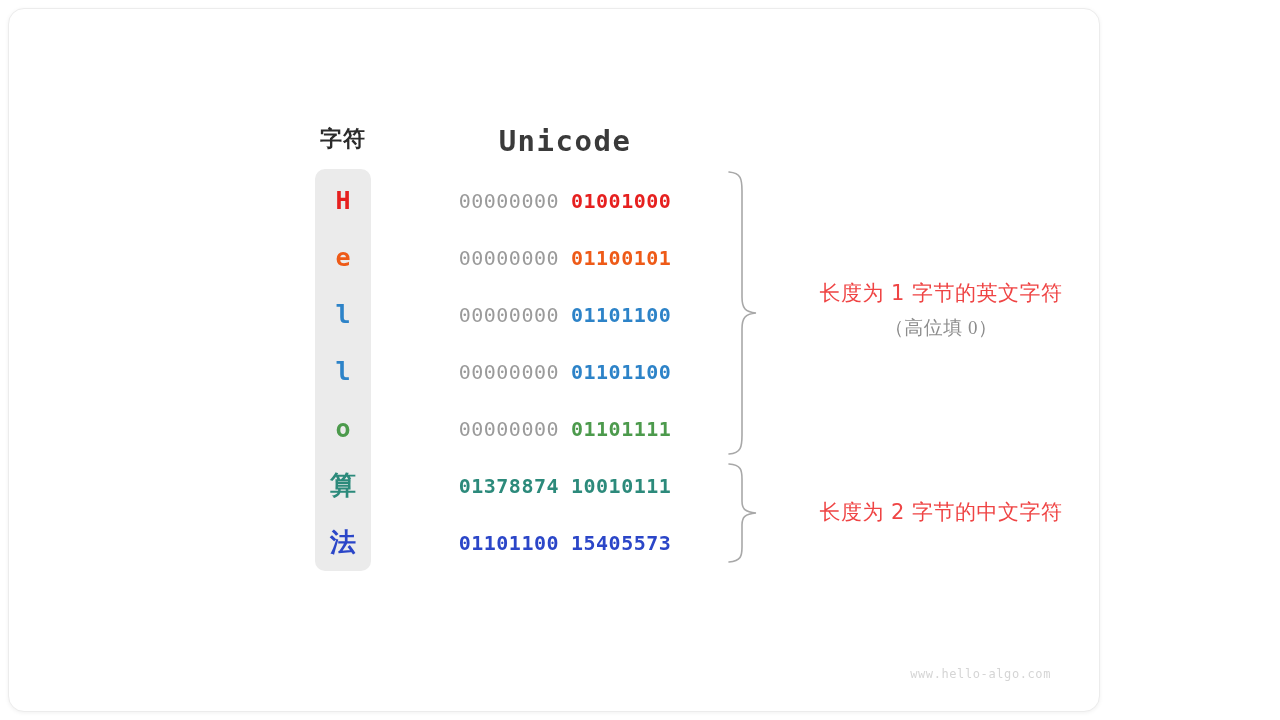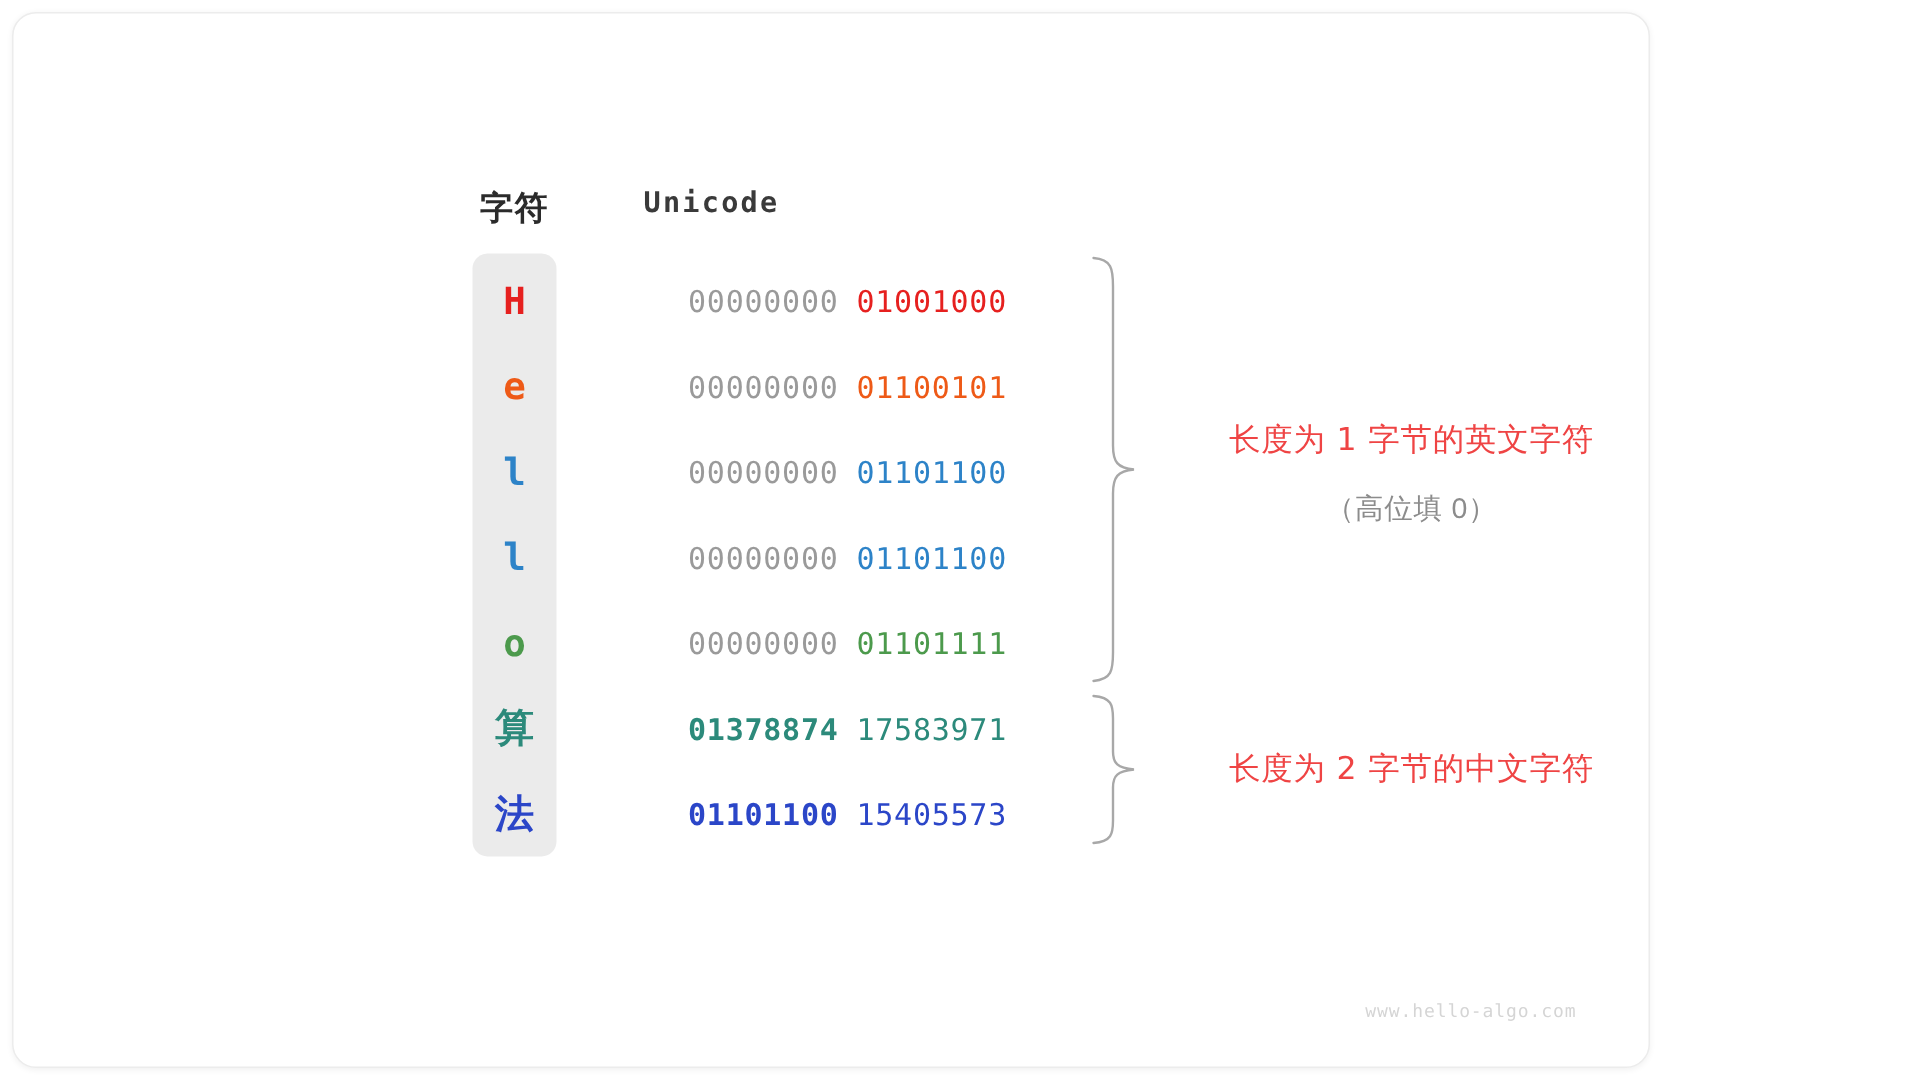--- a/index.html
+++ b/index.html
@@ -40,23 +40,23 @@
     font-weight: bold;
     color: #2b2b2b;
     letter-spacing: 1px;
   }
 
   #col-header-unicode {
     position: absolute;
     left: 420px;
     top: 115px;
     width: 272px;
-    text-align: left;
-    font-family: "DejaVu Sans Mono", "Liberation Mono", monospace;
-    font-size: 19px;
+    text-align: center;
+    font-family: "DejaVu Sans Mono", "Liberation Mono", monospace;
+    font-size: 29px;
     font-weight: bold;
     color: #3a3a3a;
     letter-spacing: 1.5px;
   }
 
   
   #char-column {
     position: absolute;
     left: 306px;
     top: 160px;
@@ -95,21 +95,21 @@
     justify-content: center;
     font-family: "DejaVu Sans Mono", "Liberation Mono", monospace;
     font-size: 20px;
     white-space: pre;
     letter-spacing: 0.5px;
   }
 
   .bin-hi { color: #9a9a9a; font-weight: normal; }
   .bin-hi.active { font-weight: bold; }
   .bin-gap { width: 12px; display: inline-block; }
-  .bin-lo { font-weight: normal; }
+  .bin-lo { font-weight: bold; }
 
   
   #brace-group-1, #brace-group-2 {
     position: absolute;
     left: 716px;
   }
   #brace-group-1 { top: 160px; }
   #brace-group-2 { top: 452px; }
 
   
@@ -128,22 +128,21 @@
     color: #ef4444;
     line-height: 36px;
     letter-spacing: 0.5px;
   }
 
   .annotation-sub {
     font-size: 19px;
     color: #8c8c8c;
     line-height: 34px;
     letter-spacing: 0.5px;
-    font-family: Liberation Sans, sans-serif;
-    margin-top: 12px;
+    font-family: Liberation Serif, serif;
   }
 
   
   #watermark {
     position: absolute;
     right: 48px;
     bottom: 30px;
     font-family: "DejaVu Sans Mono", "Liberation Mono", monospace;
     font-size: 12px;
     color: #d5d5d5;
@@ -170,21 +169,21 @@
       <div class="char-cell cjk" style="top: 448px; left: 306px; position: absolute; color: rgb(44, 138, 123);">算</div>
       <div class="char-cell cjk" style="top: 505px; left: 306px; position: absolute; color: rgb(43, 70, 200);">法</div>
     </div>
 
   <div id="bin-rows-host">
       <div class="bin-row" style="top: 163px;"><span class="bin-hi">00000000</span><span class="bin-gap"></span><span class="bin-lo" style="color: rgb(230, 32, 31);">01001000</span></div>
       <div class="bin-row" style="top: 220px;"><span class="bin-hi">00000000</span><span class="bin-gap"></span><span class="bin-lo" style="color: rgb(238, 90, 23);">01100101</span></div>
       <div class="bin-row" style="top: 277px;"><span class="bin-hi">00000000</span><span class="bin-gap"></span><span class="bin-lo" style="color: rgb(45, 131, 200);">01101100</span></div>
       <div class="bin-row" style="top: 334px;"><span class="bin-hi">00000000</span><span class="bin-gap"></span><span class="bin-lo" style="color: rgb(45, 131, 200);">01101100</span></div>
       <div class="bin-row" style="top: 391px;"><span class="bin-hi">00000000</span><span class="bin-gap"></span><span class="bin-lo" style="color: rgb(76, 154, 76);">01101111</span></div>
-      <div class="bin-row" style="top: 448px;"><span class="bin-hi active" style="color: rgb(44, 138, 123);">01378874</span><span class="bin-gap"></span><span class="bin-lo" style="color: rgb(44, 138, 123);">17583971</span></div>
+      <div class="bin-row" style="top: 448px;"><span class="bin-hi active" style="color: rgb(44, 138, 123);">01378874</span><span class="bin-gap"></span><span class="bin-lo" style="color: rgb(44, 138, 123);">10010111</span></div>
       <div class="bin-row" style="top: 505px;"><span class="bin-hi active" style="color: rgb(43, 70, 200);">01101100</span><span class="bin-gap"></span><span class="bin-lo" style="color: rgb(43, 70, 200);">15405573</span></div>
     </div>
 
   <div id="brace-group-1">
     <svg width="34" height="288" viewBox="0 0 34 288">
       <path d="M4 3 C 16 4, 17 10, 17 22 L 17 128 C 17 139, 20 143, 31 144
                C 20 145, 17 149, 17 160 L 17 266 C 17 278, 16 284, 4 285" fill="none" stroke="#a8a8a8" stroke-width="1.6" stroke-linecap="round"></path>
     </svg>
   </div>
 

